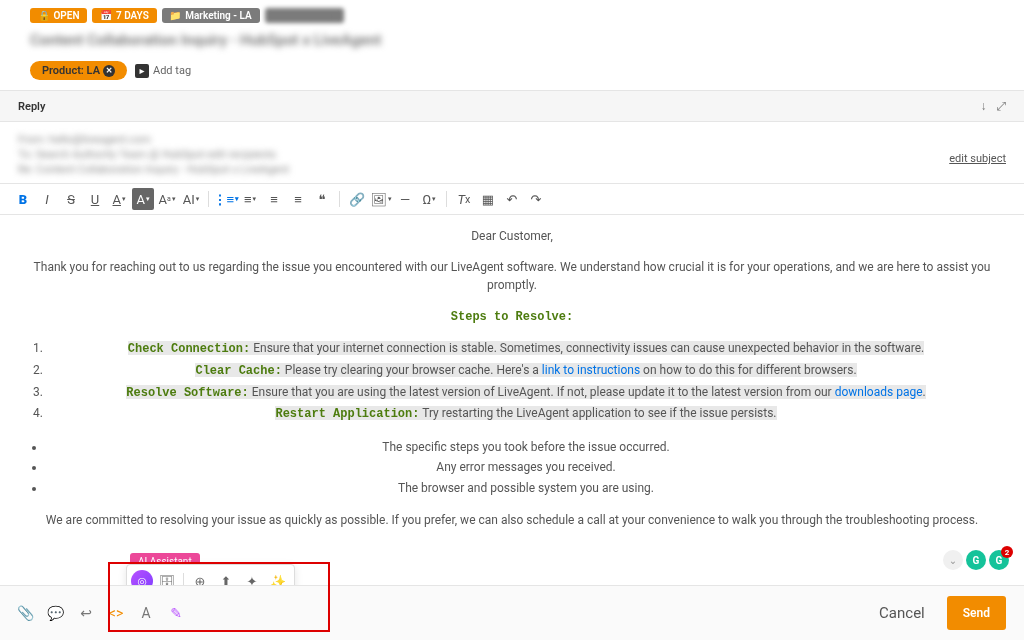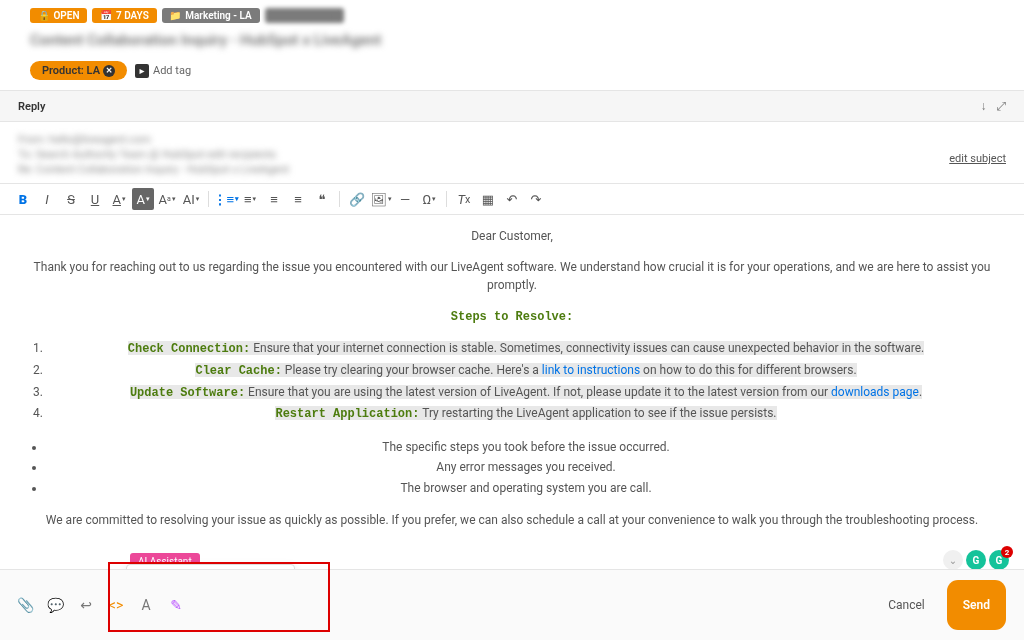--- a/index.html
+++ b/index.html
@@ -32,22 +32,22 @@
 .editor .hl { background:#e8e8e8; }
 .editor ol { margin:11px 0 12px 28px; }
 .editor ul { margin:6px 0 12px 28px; list-style:disc; }
 .editor li { padding:1px 0; }
 .editor a { color:#0073e6; text-decoration:none; }
 .editor b { color:#4d7c0f;font-family:Liberation Mono, monospace; }
 .footer { position:absolute; bottom:0; left:0; right:0; background:#fafafa; border-top:1px solid #e5e5e5; padding:10px 18px; display:flex; justify-content:space-between; align-items:center; }
 .footer-left { display:flex; gap:14px; align-items:center; color:#777; }
 .footer-icon { width:16px; height:16px; display:flex; align-items:center; justify-content:center; font-size:14px; }
 .footer-right { display:flex; gap:10px; align-items:center; }
-.btn-cancel { color:#555; font-size:12px; padding:6px 12px; }
-.btn-send { background:#f28c00; color:#fff; padding:18px 16px; border-radius:11px; font-size:12px; font-weight:600; }
+.btn-cancel { color:#555; font-size:15px; padding:6px 12px; }
+.btn-send { background:#f28c00; color:#fff; padding:10px 16px; border-radius:3px; font-size:12px; font-weight:600; }
 .highlight-box { position:absolute; border:2px solid #d00; pointer-events:none; bottom:8px; left:108px; width:222px; height:70px; }
 .ai-popup { position:absolute; bottom:42px; left:126px; background:#fff; border:1px solid #ddd; border-radius:4px; box-shadow:0 2px 8px rgba(0,0,0,0.1); padding:4px; display:flex; gap:2px; align-items:center; }
 .ai-popup .pbtn { width:24px; height:24px; display:flex; align-items:center; justify-content:center; color:#666; font-size:13px; }
 .ai-popup .psep { width:1px; height:16px; background:#ddd; margin:0 2px; }
 .ai-tooltip { position:absolute; bottom:70px; left:130px; background:#ec4899; color:#fff; padding:3px 8px; border-radius:3px; font-size:10px; }
 .ai-tooltip::after { content:''; position:absolute; top:100%; left:50%; margin-left:-4px; border:4px solid transparent; border-top-color:#333; }
 .ai-circle { width:22px; height:22px; background:linear-gradient(135deg,#b84fff,#7f3fff); border-radius:50%; display:flex; align-items:center; justify-content:center; color:#fff; font-size:11px; }
 .grammarly { position:absolute; right:15px; bottom:70px; display:flex; gap:3px; }
 .g-badge { width:20px; height:20px; border-radius:50%; background:#15c39a; color:#fff; display:flex; align-items:center; justify-content:center; font-size:10px; font-weight:700; position:relative; }
 .g-badge .count { position:absolute; top:-4px; right:-4px; background:#d00; color:#fff; width:12px; height:12px; border-radius:50%; font-size:8px; display:flex; align-items:center; justify-content:center; }
@@ -132,27 +132,27 @@
   <span class="tbtn">↷</span>
 </div>
 
 <div class="editor">
   <p>Dear Customer,</p>
   <p>Thank you for reaching out to us regarding the issue you encountered with our LiveAgent software. We understand how crucial it is for your operations, and we are here to assist you promptly.</p>
   <p><b>Steps to Resolve:</b></p>
   <ol>
     <li><span class="hl"><b>Check Connection:</b><span> Ensure that your internet connection is stable. Sometimes, connectivity issues can cause unexpected behavior in the software.</span></span></li>
     <li><span class="hl"><b>Clear Cache:</b><span> Please try clearing your browser cache. Here's a </span><a>link to instructions</a><span> on how to do this for different browsers.</span></span></li>
-    <li><span class="hl"><b>Update Software:</b><span> Ensure that you are using the latest version of LiveAgent. If not, please update it to the latest version from our </span><a>downloads page</a><span>.</span></span></li>
+    <li><span class="hl"><b>Resolve Software:</b><span> Ensure that you are using the latest version of LiveAgent. If not, please update it to the latest version from our </span><a>downloads page</a><span>.</span></span></li>
     <li><span class="hl"><b>Restart Application:</b><span> Try restarting the LiveAgent application to see if the issue persists.</span></span></li>
   </ol>
   <ul>
     <li>The specific steps you took before the issue occurred.</li>
     <li>Any error messages you received.</li>
-    <li>The browser and operating system you are call.</li>
+    <li>The browser and possible system you are using.</li>
   </ul>
   <p>We are committed to resolving your issue as quickly as possible. If you prefer, we can also schedule a call at your convenience to walk you through the troubleshooting process.</p>
 </div>
 
 <div class="grammarly">
   <span class="g-chev">⌄</span>
   <span class="g-badge">G</span>
   <span class="g-badge">G<span class="count">2</span></span>
 </div>
 

